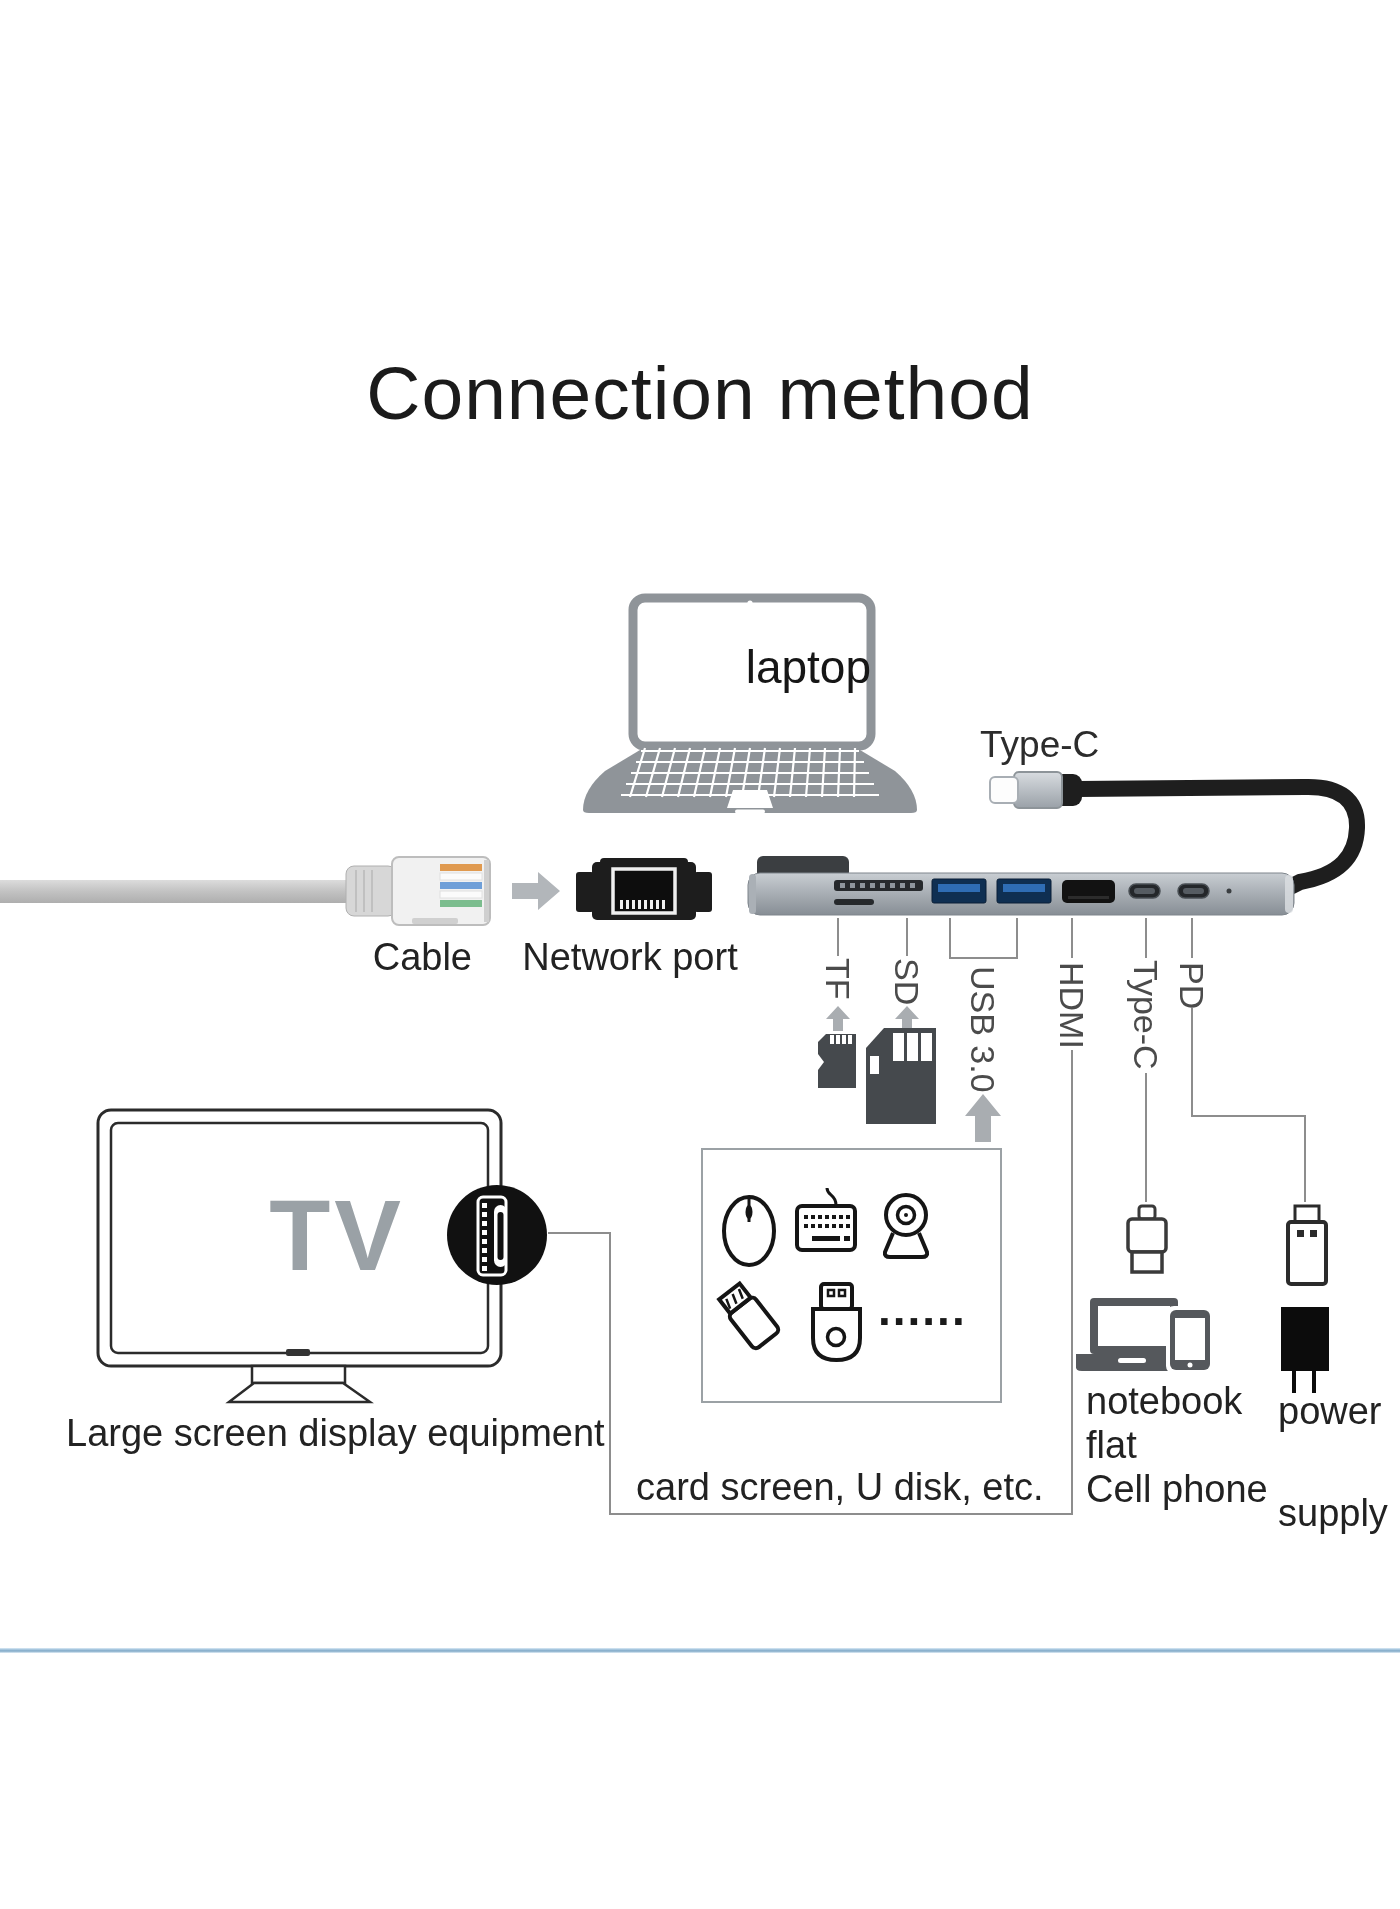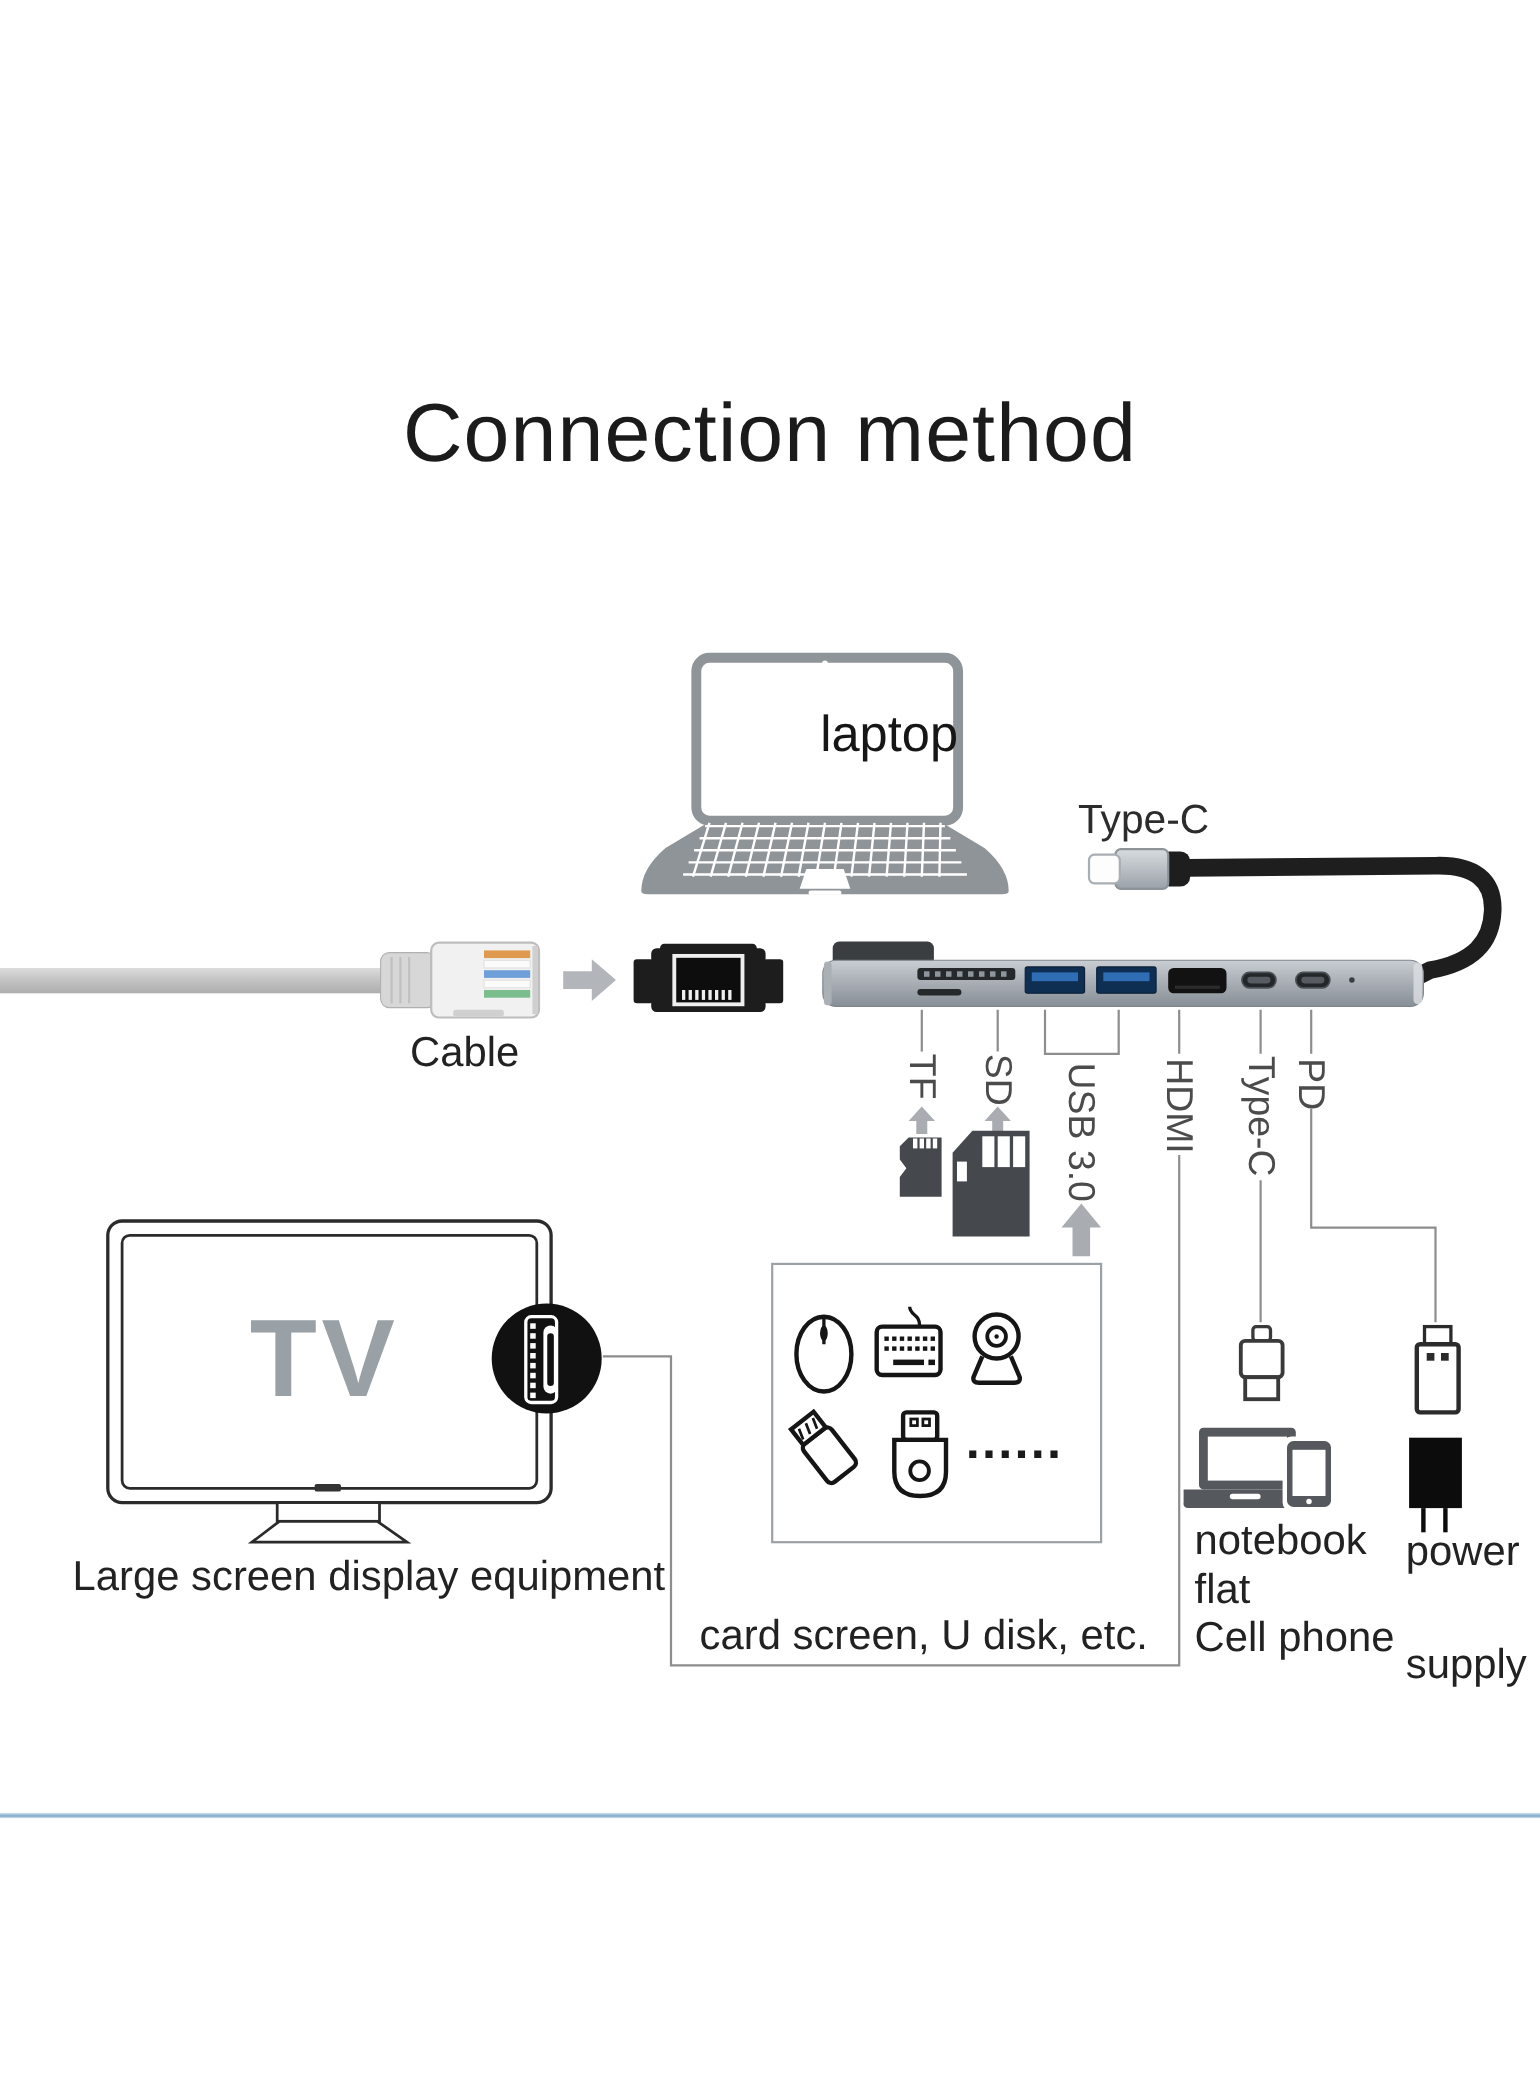--- a/index.html
+++ b/index.html
@@ -9,21 +9,21 @@
   .title{left:0;top:350px;width:1400px;text-align:center;font-size:75px;
          color:#1b1b1b;letter-spacing:1px;}
   .laptop-label{left:633px;top:640px;width:238px;text-align:right;
                 font-size:46px;color:#161616;}
   .typec-cable-label{left:980px;top:724px;font-size:37px;color:#2c2c2c;}
   .cap{font-size:38px;color:#222222;white-space:nowrap;}
   .cable-label{left:342px;top:936px;width:130px;text-align:right;}
   .netport-label{left:505px;top:936px;width:250px;text-align:center;}
   .rlabel{position:absolute;font-size:34px;line-height:34px;color:#4b4b4b;
           white-space:nowrap;transform:rotate(90deg);transform-origin:0 0;}
-  .tv-label{left:185px;top:1178px;width:220px;text-align:center;
+  .tv-label{left:185px;top:1178px;width:220px;text-align:right;
             font-size:100px;font-weight:bold;color:#9aa1a6;letter-spacing:4px;}
   .tv-caption{left:38px;top:1412px;margin-left:28px;}
   .icon-box{left:701px;top:1148px;width:297px;height:251px;
             border:2px solid #9ba1a5;background:#fff;}
   .dots{left:878px;top:1282px;font-size:46px;font-weight:bold;
         letter-spacing:2px;color:#1a1a1a;}
   .periph1{left:636px;top:1420px;}
   .periph2{left:636px;top:1466px;}
   .nb1{left:1086px;top:1380px;}
   .nb2{left:1086px;top:1424px;}
@@ -163,20 +163,21 @@
         <rect x="632" y="900" width="3" height="9"></rect>
           <rect x="638" y="900" width="3" height="9"></rect>
         <rect x="644" y="900" width="3" height="9"></rect>
           <rect x="650" y="900" width="3" height="9"></rect>
         <rect x="656" y="900" width="3" height="9"></rect>
           <rect x="662" y="900" width="3" height="9"></rect>
         </g>
     </g>
   </svg>
   <div class="abs cap cable-label">Cable</div>
+  <div class="abs cap netport-label">Network port</div>
 
   <span class="rlabel" style="left:855px;top:958px">TF</span>
   <span class="rlabel" style="left:924px;top:958px">SD</span>
   <span class="rlabel" style="left:1000px;top:966px">USB 3.0</span>
   <span class="rlabel" style="left:1089px;top:962px">HDMI</span>
   <span class="rlabel" style="left:1163px;top:960px">Type-C</span>
   <span class="rlabel" style="left:1209px;top:962px">PD</span>
 
   <svg class="abs" style="left:800px;top:1020px" width="160" height="120" viewBox="800 1020 160 120">
     <g>

